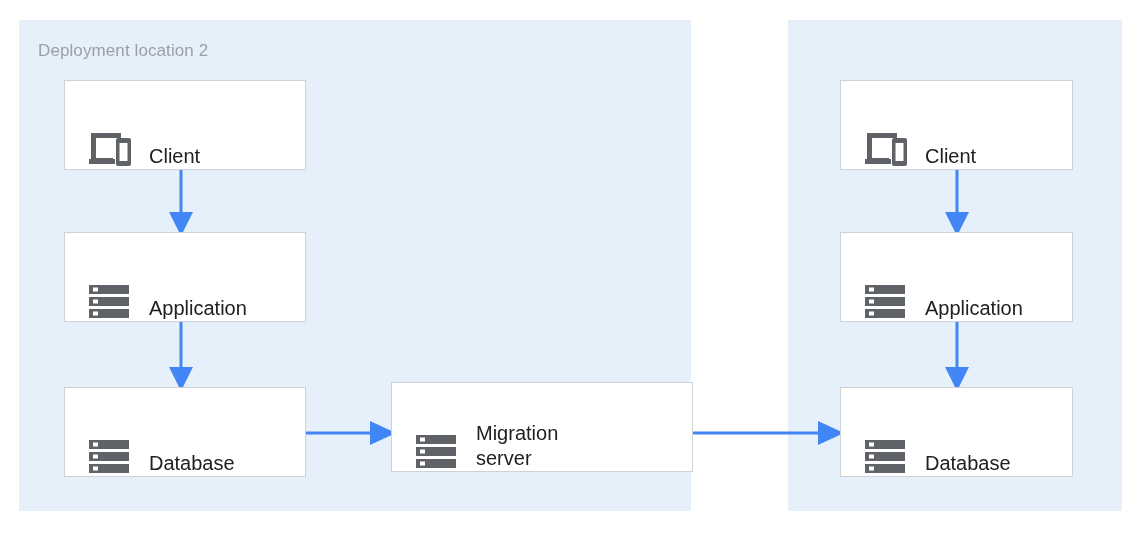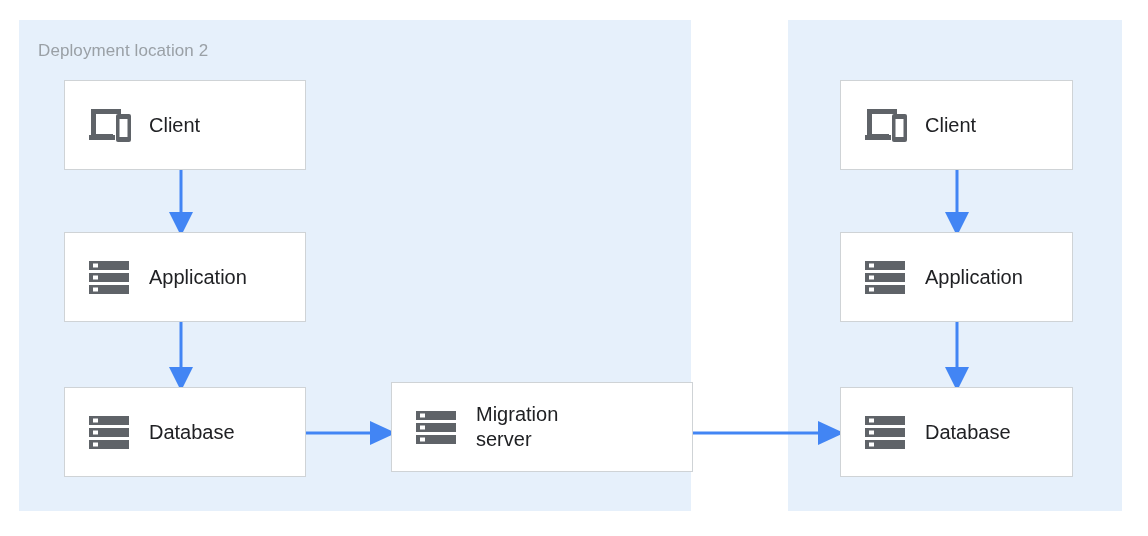--- a/index.html
+++ b/index.html
@@ -35,21 +35,21 @@
   }
   #zone-left-label  { left: 38px;  top: 41px; }
   #zone-right-label { left: 810px; top: 41px; }
 
   .node {
     position: absolute;
     background: #ffffff;
     border: 1px solid #cfd3d6;
     box-sizing: border-box;
     display: flex;
-    align-items: center;
+    align-items: flex-end;
     justify-content: flex-start;
     padding-left: 22px;
   }
   .node .icon {
     flex: 0 0 auto;
     width: 44px;
     height: 40px;
     margin-right: 18px;
     display: block;
   }

